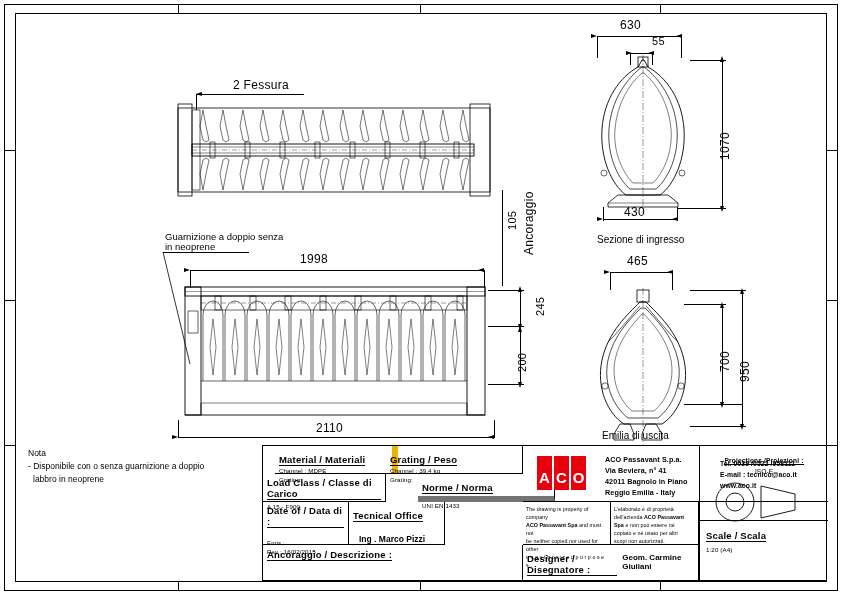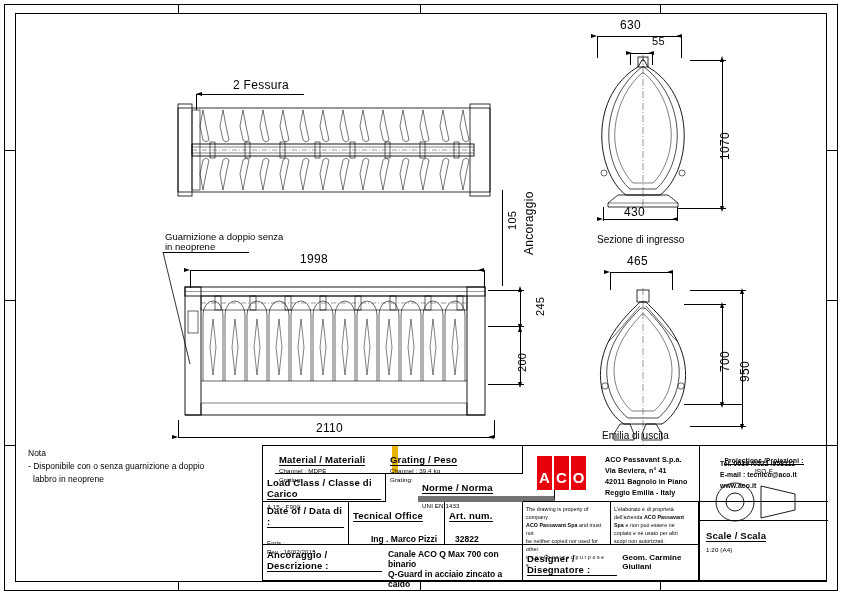--- a/index.html
+++ b/index.html
@@ -360,34 +360,26 @@
       <div class="tb-s" style="margin-top:7px;">UNI EN 1433</div>
     </div>
 
     <div class="tb-cell" style="left:0;top:56px;width:86px;height:43px;border-right:1px solid #000;border-bottom:1px solid #000;padding:3px 4px;">
       <div class="tb-h">Date of / Data di :</div>
       <div class="tb-s" style="margin-top:10px;">Emis :</div>
       <div class="tb-s">Rev : 16/02/2015</div>
     </div>
     <div class="tb-cell" style="left:86px;top:56px;width:96px;height:43px;border-right:1px solid #000;border-bottom:1px solid #000;padding:3px 4px;">
       <div class="tb-h">Tecnical Office</div>
-      <div class="tb-m" style="margin-top:11px;margin-left:18px;">Ing . Marco Pizzi</div>
-    </div>
-    <div class="tb-cell" style="left:182px;top:56px;width:78px;height:43px;border-right:1px solid #000;border-bottom:1px solid #000;padding:3px 4px;">
-      <div class="tb-h">Art. num.</div>
-      <div class="tb-m" style="margin-top:11px;margin-left:6px;">32822</div>
+      <div class="tb-m" style="margin-top:11px;margin-left:6px;">Ing . Marco Pizzi</div>
     </div>
 
     <div class="tb-cell" style="left:0;top:99px;width:260px;height:37px;border-right:1px solid #000;padding:4px 4px;">
       <div style="display:flex;align-items:flex-start;gap:6px;">
         <div class="tb-h">Ancoraggio / Descrizione :</div>
-        <div>
-          <div class="tb-m">Canale ACO Q Max 700 con binario</div>
-          <div class="tb-m">Q-Guard in acciaio zincato a caldo</div>
-        </div>
       </div>
     </div>
 
     <div class="tb-cell" style="left:260px;top:0;width:305px;height:56px;border-bottom:1px solid #000;">
       <div class="aco-logo" style="left:14px;top:10px;">
         <div class="aco-sq">
             <span>A</span>
           </div>
         <div class="aco-sq">
             <span>C</span>

